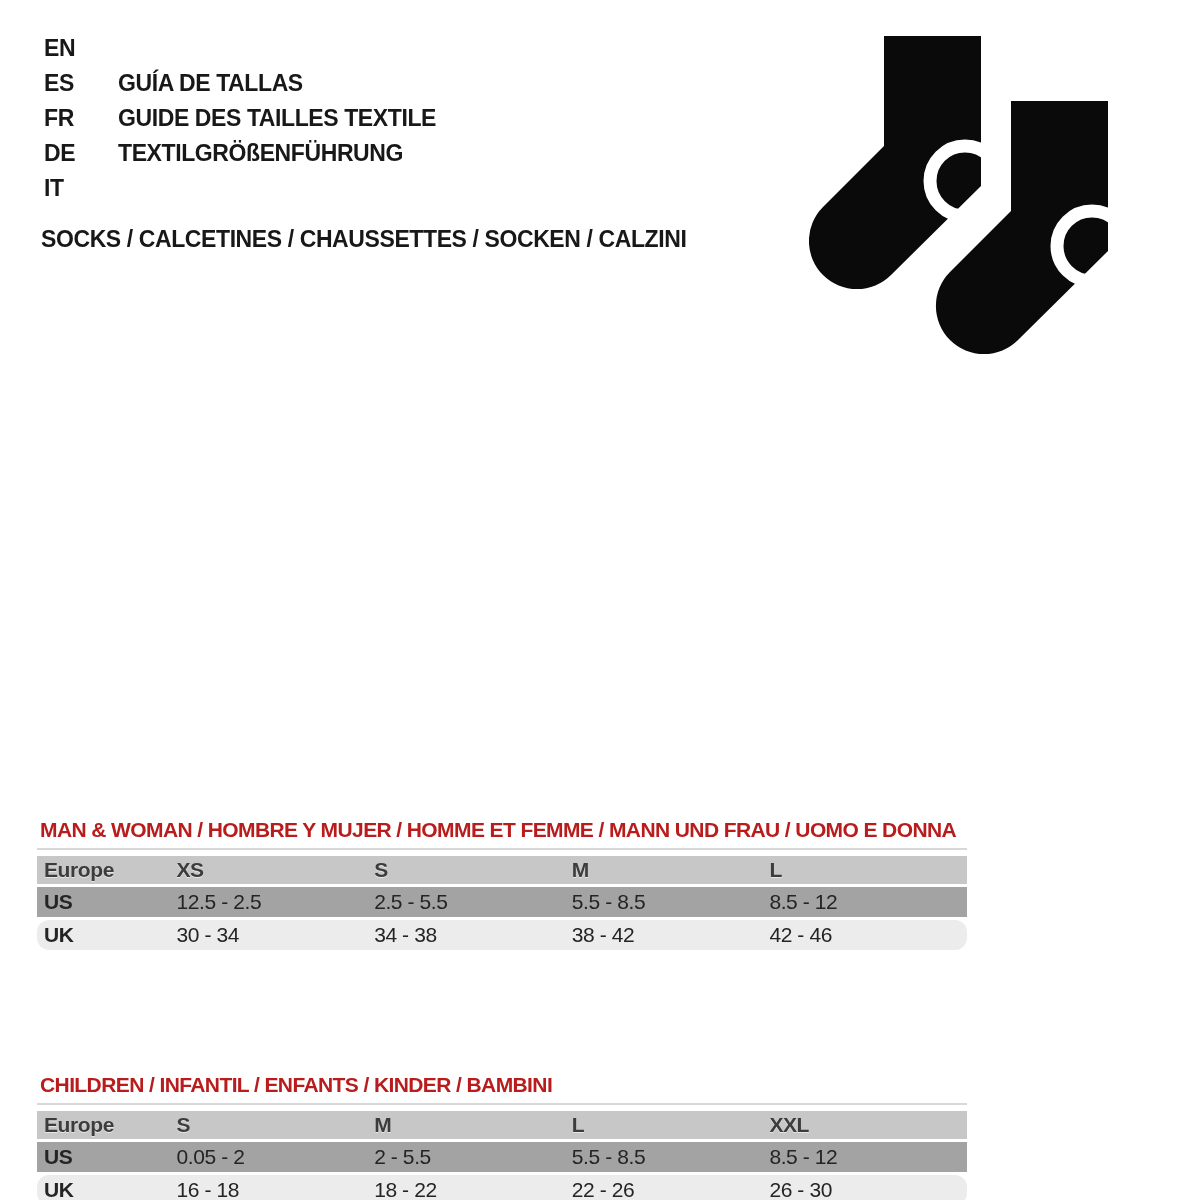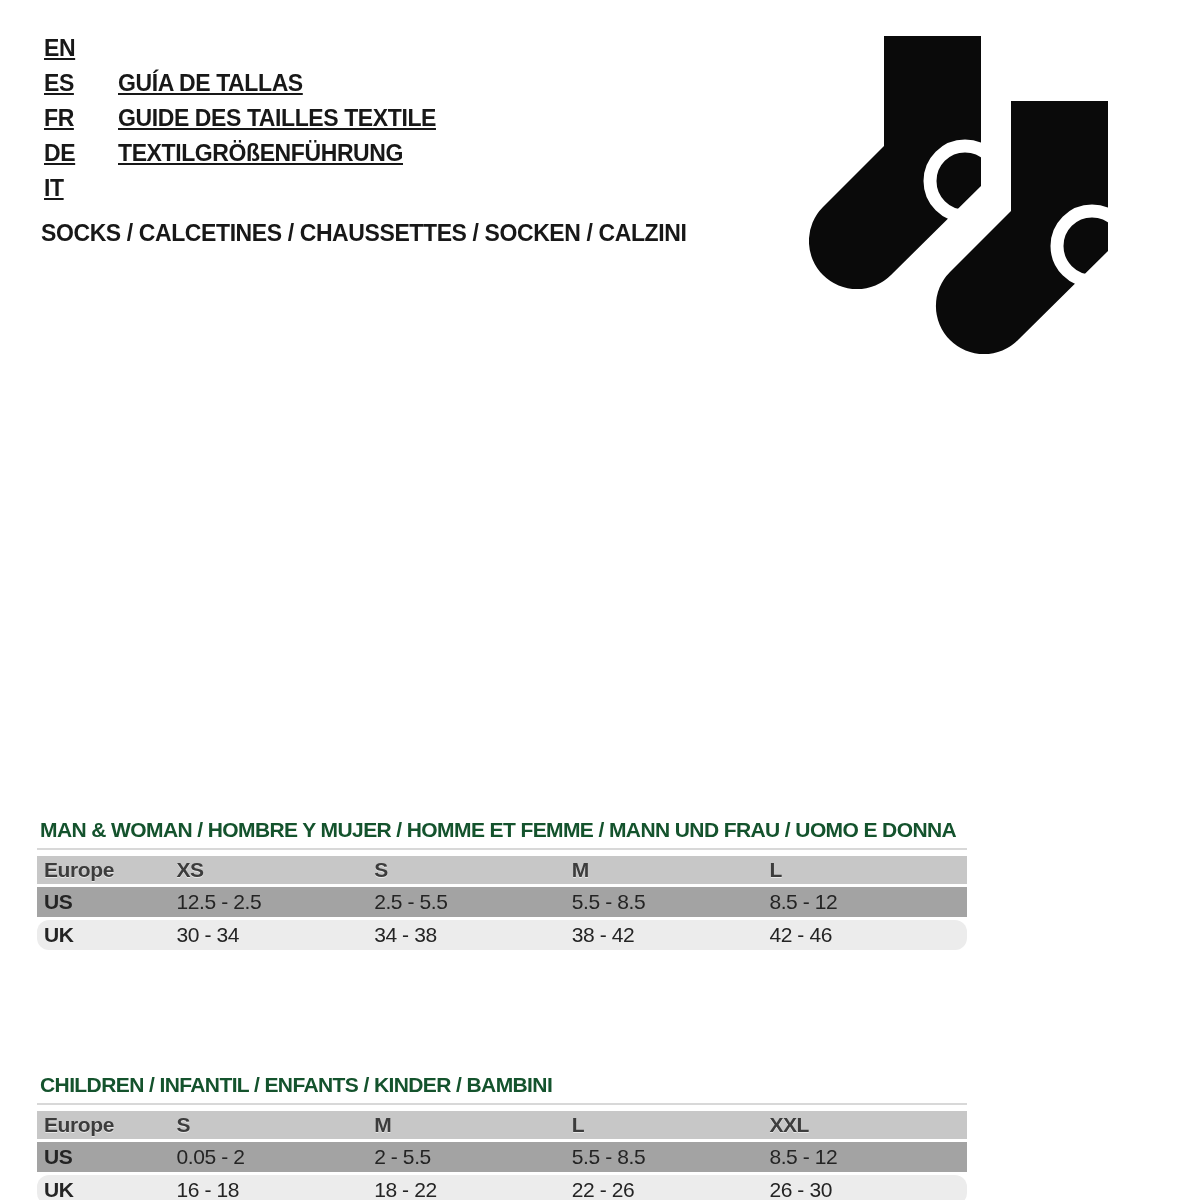--- a/index.html
+++ b/index.html
@@ -11,42 +11,42 @@
     position: relative;
     overflow: hidden;
   }
   .page { position: absolute; inset: 0; background: #ffffff; }
 
   
   .lang-list { position: absolute; left: 44px; top: 31px; }
   .lang-row { display: flex; line-height: 35px; }
   .lang-code, .lang-label {
     font-size: 23px; font-weight: 700; letter-spacing: -0.4px;
-    white-space: nowrap; color: #181818; text-decoration: underline;
+    white-space: nowrap; color: #181818;
   }
   .lang-code { width: 74px; flex: 0 0 74px; }
 
   
   .product-line {
-    position: absolute; left: 41px; top: 220px;
+    position: absolute; left: 41px; top: 226px;
     font-size: 23px; font-weight: 700; letter-spacing: -0.4px;
     color: #181818; white-space: nowrap;
   }
 
   
   .socks-icon { position: absolute; left: 809px; top: 36px; }
 
   
   .table-section { position: absolute; left: 37px; width: 930px; }
   .section-man-woman { top: 818px; }
   .section-children { top: 1073px; }
   .table-title {
     margin: 0 0 6px 0; padding-left: 3px;
     font-size: 21px; font-weight: 700; letter-spacing: -0.6px;
-    color: #14532d; white-space: nowrap; line-height: 24px;
+    color: #b91c1c; white-space: nowrap; line-height: 24px;
   }
   .top-rule { height: 2px; background: #d8d8d8; margin-bottom: 6px; }
   .trow { display: flex; align-items: center; margin-bottom: 3px; }
   .thead { background: #c7c7c7; height: 28px; }
   .thead .cell { font-weight: 700; color: #3c3c3c; text-shadow: 0 1px 0 rgba(255,255,255,0.55); }
   .r-odd  { background: #a3a3a3; height: 30px; }
   .r-even { background: #ececec; height: 30px; border-radius: 12px; }
   .cell {
     font-size: 21px; letter-spacing: -0.4px; color: #242424;
     width: 21.25%; text-align: left; white-space: nowrap;

